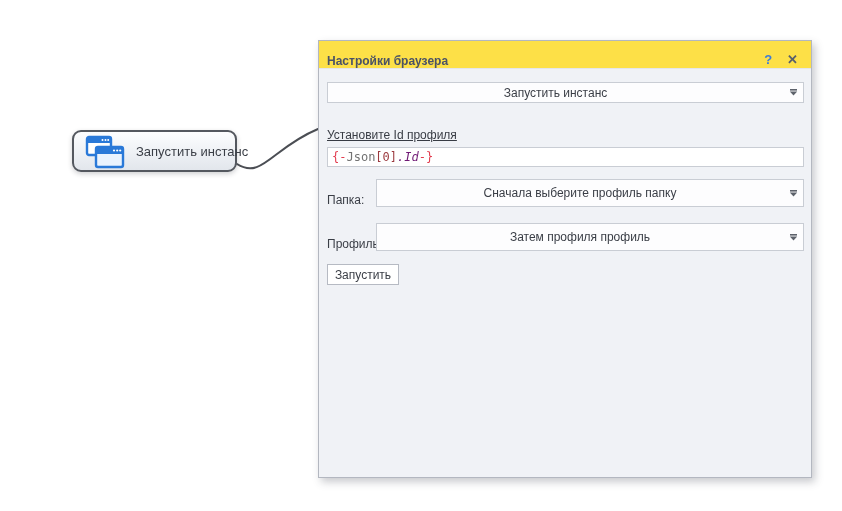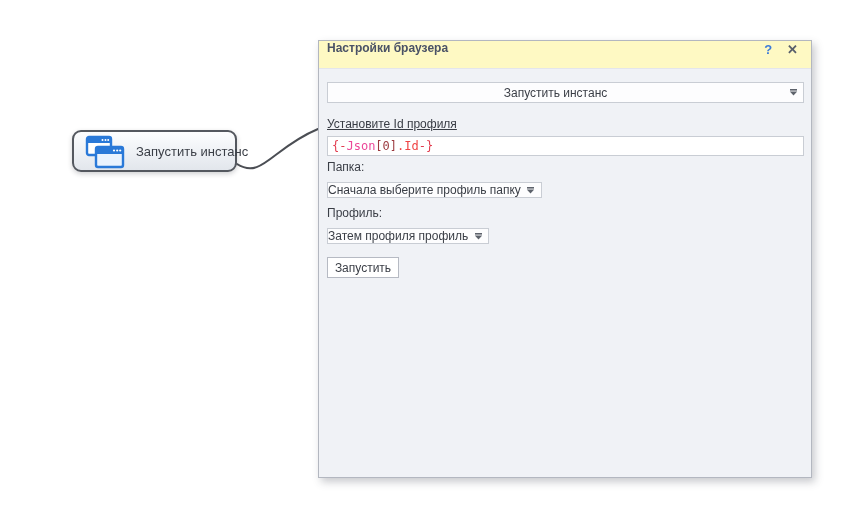--- a/index.html
+++ b/index.html
@@ -21,22 +21,22 @@
   
   #connector-svg { position:absolute; left:0; top:0; width:842px; height:511px; pointer-events:none; }
 
   
   .panel {
     position:absolute; left:318px; top:40px; width:494px; height:438px;
     background:#f0f2f6; border:1px solid #b3b7c0;
     box-shadow:3px 4px 8px rgba(60,65,80,.28);
   }
   .panel-header {
-    height:28px; display:flex; align-items:flex-start; padding:0 10px 0 8px;
-    background:#fef9c3; border-bottom:1px solid #e4e6eb;
+    height:28px; display:flex; align-items:flex-end; padding:0 10px 0 8px;
+    background:#fde047; border-bottom:1px solid #e4e6eb;
   }
   .panel-title { font-size:12px; font-weight:bold; color:#4a5266; flex:1; }
   .header-btn { font-size:13px; line-height:1; cursor:pointer; padding:2px 3px; }
   .help-btn { color:#3d7bd8; font-weight:bold; margin-right:9px; }
   .close-btn { color:#585f6b; font-weight:bold; }
 
   .panel-body { padding:13px 7px 0 8px; }
 
   .dropdown {
     height:21px; background:#fdfdfe; border:1px solid #c9cdd4;
@@ -46,31 +46,31 @@
     flex:1; text-align:center; font-size:12px; color:#3a3e46;
     white-space:nowrap; overflow:hidden;
   }
   .dd-arrow { width:20px; display:flex; justify-content:center; align-items:center; }
   .dd-arrow svg { display:block; }
 
   .dd-full { margin-bottom:8px; }
 
   .section-label {
     font-size:12px; color:#383c44; text-decoration:underline;
-    margin:6px 0 5px 0; display:inline-block;
+    margin:17px 0 5px 0; display:inline-block;
   }
 
   .id-input {
     height:20px; background:#ffffff; border:1px solid #c9cdd4;
     display:flex; align-items:center; padding:0 4px;
     font-family:"DejaVu Sans Mono", monospace; font-size:12px;
     margin-bottom:4px; cursor:text;
   }
 
-  .form-row { display:flex; align-items:flex-start; margin-bottom:8px;flex-direction:column; }
+  .form-row { display:flex; align-items:flex-end; margin-bottom:8px; }
   .row-label { width:49px; font-size:12px; color:#3a3e46; flex:none; }
   .form-row .dropdown { flex:1; height:28px;margin-top:8px; }
 
   .refresh-btn {
     margin-top:5px; width:72px; height:21px;
     background:#ffffff; border:1px solid #b6bac3;
     font-family:"Liberation Sans", sans-serif;
     font-size:12px; color:#3a3e46; cursor:pointer;
   }
 
@@ -122,23 +122,23 @@
               <path d="M0.8 2.6 h7.4 L4.5 6.4 z" fill="#5d626b"></path>
             </svg>
         </span>
       </div>
 
 
       <span class="section-label">Установите Id профиля</span>
 
       <div class="id-input">
           <span style="color: rgb(226, 59, 78);">{-</span>
-          <span style="color: #ec4899;">Json</span>
+          <span style="color: #737373;">Json</span>
           <span style="color: rgb(156, 58, 63);">[0]</span>
-          <span style="color: #ef4444;">.Id</span>
+          <span style="color: #701a75; font-style: italic;">.Id</span>
           <span style="color: rgb(226, 59, 78);">-}</span>
         </div>
 
 
       <div class="form-row">
         <span class="row-label">Папка:</span>
         <div class="dropdown">
           <span class="dd-value">Сначала выберите профиль папку</span>
           <span class="dd-arrow">
             <svg width="9" height="7" viewBox="0 0 9 7">

